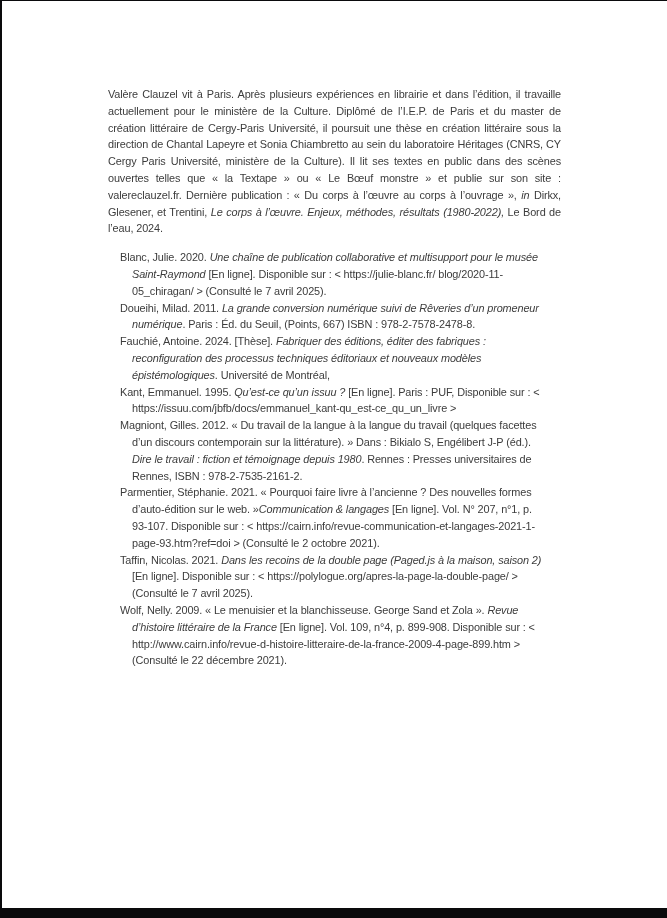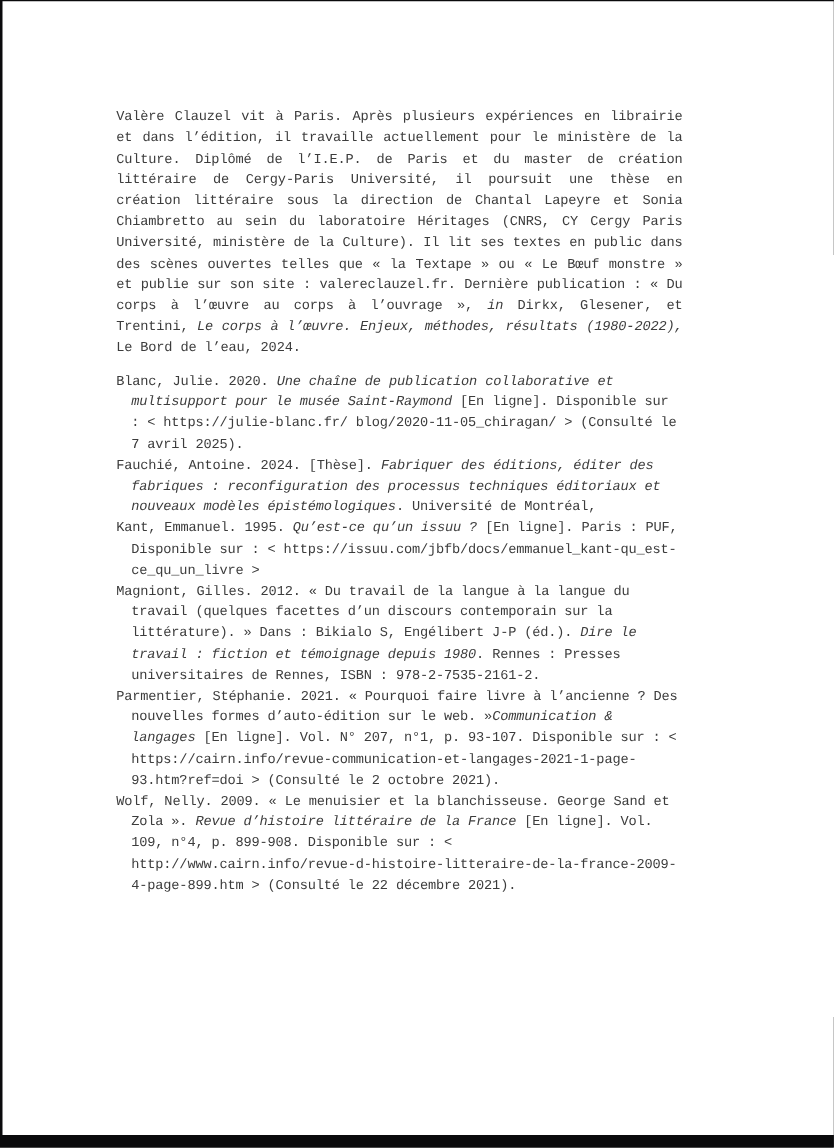--- a/index.html
+++ b/index.html
@@ -23,56 +23,57 @@
     position: absolute;
     left: 2px;
     top: 1px;
     width: 665px;
     height: 907px;
     background: #ffffff;
     overflow: hidden;
   }
   .page-content {
     position: absolute;
-    left: 91px;
+    left: 106px;
     top: 85px;
     width: 453px;
     color: #3c3c3c;
     font-size: 10.9px;
     line-height: 16.8px;
     letter-spacing: -0.12px;
-    font-family: Liberation Mono, monospace;
   }
   .bio-paragraph {
     margin: 0 0 10px 0;
     text-align: justify;
   }
   .bibliography {
-    margin: 0;
+    margin: 12px;
   }
   .bib-entry {
     padding-left: 12px;
     text-indent: -12px;
     text-align: left;
     overflow-wrap: break-word;
   }
   em {
     font-style: italic;
   }
 </style>
 </head>
 <body>
 
 <div class="viewer-bg" style="background: rgb(10, 10, 12);">
   <div class="page" style="background: rgb(255, 255, 255);">
     <div class="page-content" style="color: rgb(60, 60, 60);">
       <p class="bio-paragraph">Valère Clauzel vit à Paris. Après plusieurs expériences en librairie et dans l’édition, il travaille actuellement pour le ministère de la Culture. Diplômé de l’I.E.P. de Paris et du master de création littéraire de Cergy-Paris Université, il poursuit une thèse en création littéraire sous la direction de Chantal Lapeyre et Sonia Chiambretto au sein du laboratoire Héritages (CNRS, CY Cergy Paris Université, ministère de la Culture). Il lit ses textes en public dans des scènes ouvertes telles que « la Textape » ou « Le Bœuf monstre » et publie sur son site : valereclauzel.fr. Dernière publication : « Du corps à l’œuvre au corps à l’ouvrage », <em>in</em> Dirkx, Glesener, et Trentini, <em>Le corps à l’œuvre. Enjeux, méthodes, résultats (1980-2022),</em> Le Bord de l’eau, 2024.</p>
       <div class="bibliography">
           <div class="bib-entry">Blanc, Julie. 2020. <em>Une chaîne de publication collaborative et multisupport pour le musée Saint-Raymond</em> [En ligne]. Disponible sur : &lt; https://julie-blanc.fr/ blog/2020-11-05_chiragan/ &gt; (Consulté le 7 avril 2025).</div>
+          <div class="bib-entry">Doueihi, Milad. 2011. <em>La grande conversion numérique suivi de Rêveries d’un promeneur numérique</em>. Paris : Éd. du Seuil, (Points, 667) ISBN : 978-2-7578-2478-8.</div>
           <div class="bib-entry">Fauchié, Antoine. 2024. [Thèse]. <em>Fabriquer des éditions, éditer des fabriques : reconfiguration des processus techniques éditoriaux et nouveaux modèles épistémologiques</em>. Université de Montréal,</div>
           <div class="bib-entry">Kant, Emmanuel. 1995. <em>Qu’est-ce qu’un issuu ?</em> [En ligne]. Paris : PUF, Disponible sur : &lt; https://issuu.com/jbfb/docs/emmanuel_kant-qu_est-ce_qu_un_livre &gt;</div>
           <div class="bib-entry">Magniont, Gilles. 2012. « Du travail de la langue à la langue du travail (quelques facettes d’un discours contemporain sur la littérature). » Dans : Bikialo S, Engélibert J-P (éd.). <em>Dire le travail : fiction et témoignage depuis 1980</em>. Rennes : Presses universitaires de Rennes, ISBN : 978-2-7535-2161-2.</div>
           <div class="bib-entry">Parmentier, Stéphanie. 2021. « Pourquoi faire livre à l’ancienne ? Des nouvelles formes d’auto-édition sur le web. »<em>Communication &amp; langages</em> [En ligne]. Vol. N° 207, n°1, p. 93-107. Disponible sur : &lt; https://cairn.info/revue-communication-et-langages-2021-1-page-93.htm?ref=doi &gt; (Consulté le 2 octobre 2021).</div>
+          <div class="bib-entry">Taffin, Nicolas. 2021. <em>Dans les recoins de la double page (Paged.js à la maison, saison 2)</em> [En ligne]. Disponible sur : &lt; https://polylogue.org/apres-la-page-la-double-page/ &gt; (Consulté le 7 avril 2025).</div>
           <div class="bib-entry">Wolf, Nelly. 2009. « Le menuisier et la blanchisseuse. George Sand et Zola ». <em>Revue d’histoire littéraire de la France</em> [En ligne]. Vol. 109, n°4, p. 899-908. Disponible sur : &lt; http://www.cairn.info/revue-d-histoire-litteraire-de-la-france-2009-4-page-899.htm &gt; (Consulté le 22 décembre 2021).</div>
         </div>
     </div>
   </div>
 </div>
 
 </body></html>

